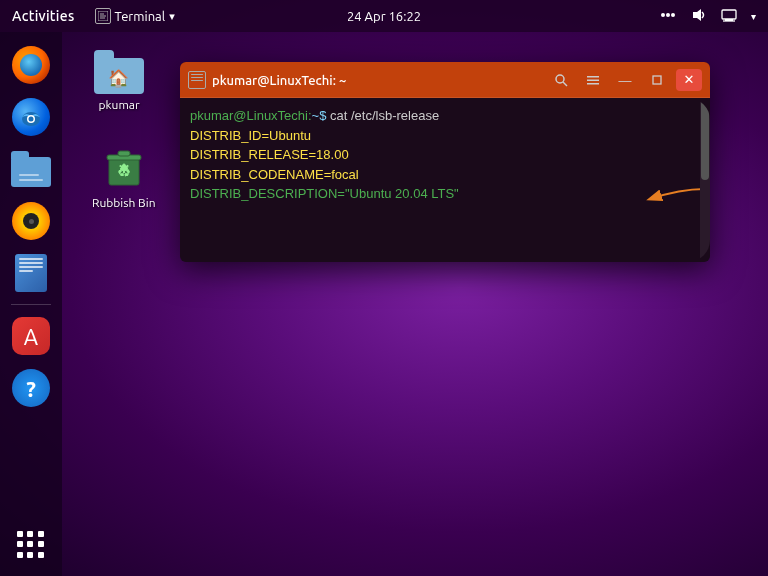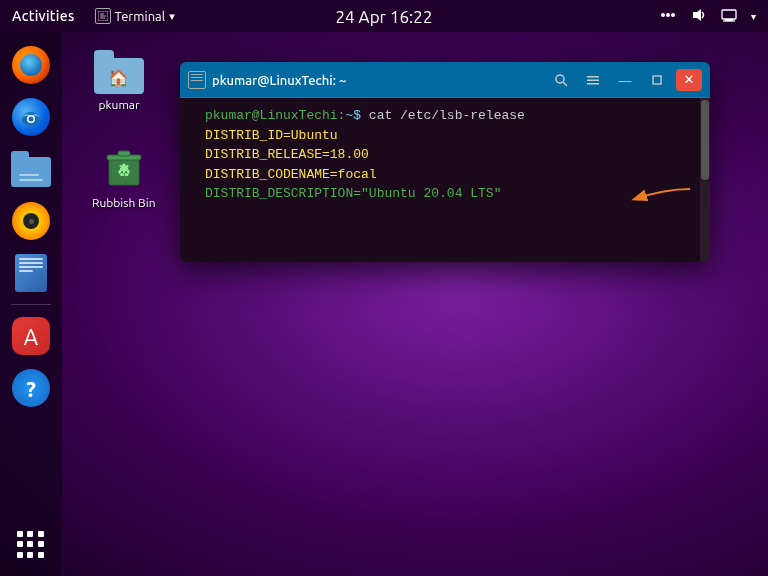--- a/index.html
+++ b/index.html
@@ -274,21 +274,21 @@
       height: 200px;
       background: #1a0a1a;
       border-radius: 6px;
       box-shadow: 0 8px 32px rgba(0,0,0,0.7);
       overflow: hidden;
       z-index: 200;
     }
 
     .terminal-titlebar {
       height: 36px;
-      background: #0369a1;
+      background: #c2410c;
       display: flex;
       align-items: center;
       justify-content: space-between;
       padding: 0 8px;
       border-bottom: 1px solid rgba(255,255,255,0.1);
     }
 
     .terminal-title-left {
       display: flex;
       align-items: center;
@@ -342,27 +342,28 @@
       border-radius: 4px;
       display: flex;
       align-items: center;
       justify-content: center;
       cursor: pointer;
       color: white;
       font-size: 13px;
     }
 
     .terminal-content {
-      padding: 8px 25px;
-      font-family: Liberation Mono, monospace;
+      padding: 8px 10px;
+      font-family: Liberation Sans, sans-serif;
       font-size: 13px;
       line-height: 1.5;
       height: calc(100% - 36px);
       overflow-y: auto;
       position: relative;
+      border-radius: 22px;
     }
 
     .scrollbar {
       position: absolute;
       right: 0;
       top: 0;
       width: 10px;
       height: 100%;
       background: #2a1a2a;
     }
@@ -406,21 +407,21 @@
             <line x1="2" y1="3" x2="6" y2="3" stroke="#aaa" stroke-width="1"></line>
             <line x1="2" y1="5" x2="8" y2="5" stroke="#aaa" stroke-width="1"></line>
             <line x1="2" y1="7" x2="7" y2="7" stroke="#aaa" stroke-width="1"></line>
           </svg>
         </div>
         <span style="color:white;font-size:13px;">Terminal</span>
         <span style="color:white;font-size:11px;">▾</span>
       </div>
     </div>
     <div class="top-panel-center">
-      <span style="color:white;font-size:17px;text-align:center;">24 Apr  16:22</span>
+      <span style="color:white;font-size:13px;text-align:center;">24 Apr  16:22</span>
     </div>
     <div class="top-panel-right">
 
       <div class="panel-icon">
         <svg width="18" height="14" viewBox="0 0 18 14" fill="white">
           <circle cx="4" cy="7" r="2"></circle>
           <circle cx="9" cy="7" r="2"></circle>
           <circle cx="14" cy="7" r="2"></circle>
         </svg>
       </div>

